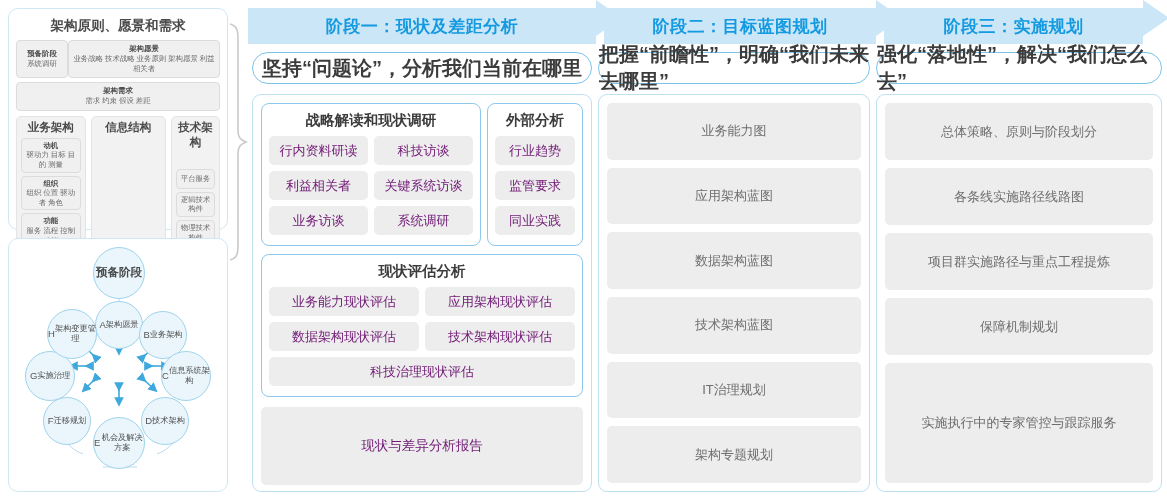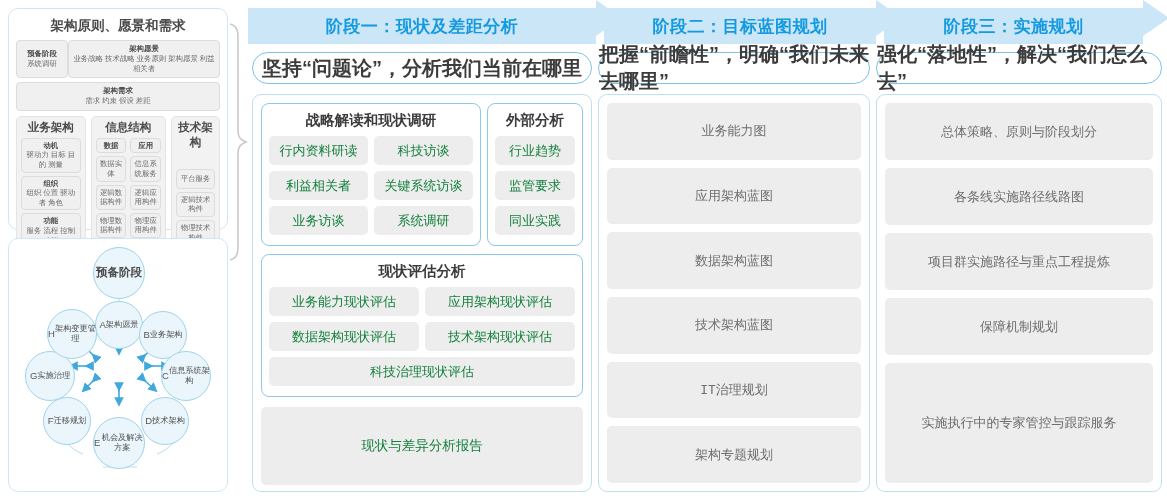--- a/index.html
+++ b/index.html
@@ -101,29 +101,29 @@
     box-sizing:border-box;
   }
   .sub{
     border:1px solid #8cc9ea;border-radius:8px;background:#fff;box-sizing:border-box;
     padding:7px 7px 4px;
   }
   .sub-hd{
     text-align:center;font-size:14.5px;font-weight:bold;color:#3c3c3c;margin-bottom:6px;
   }
   .chip{
-    background:#ededed;border-radius:5px;color:#15803d;
+    background:#ededed;border-radius:5px;color:#701a75;
     display:flex;align-items:center;justify-content:center;text-align:center;
     box-sizing:border-box;
   }
   .chip.m{height:29px;font-size:13px;}
   .grid2{display:flex;gap:6px;margin-bottom:6px;}
   .grid2 > *{flex:1;}
 
-  .stacklist{display:flex;flex-direction:column;gap:8px;padding:8px;box-sizing:border-box;height:100%;font-family:Liberation Mono, monospace;}
+  .stacklist{display:flex;flex-direction:column;gap:8px;padding:8px;box-sizing:border-box;height:100%;}
   .stacklist .chip{font-size:13px;color:#6e6e6e;}
 </style>
 </head>
 <body>
 
 <div class="stage">
 
   <div class="left-col">
 
     <div class="lp-card lp-top">
@@ -161,38 +161,20 @@
             <div class="box mini t8">
               <b>功能</b>
               <span>服务 流程 控制 功能</span>
             </div>
           </div>
         </div>
 
         <div class="col-b">
           <div class="sect">
             <div class="hd">信息结构</div>
-            <div class="row">
-              <div style="flex:1">
-                <div class="box mini t8" style="min-height:14px">
-                  <b>数据</b>
-                </div>
-                <div class="box mini t8">数据实体</div>
-                <div class="box mini t8">逻辑数据构件</div>
-                <div class="box mini t8">物理数据构件</div>
-              </div>
-              <div style="flex:1">
-                <div class="box mini t8" style="min-height:14px">
-                  <b>应用</b>
-                </div>
-                <div class="box mini t8">信息系统服务</div>
-                <div class="box mini t8">逻辑应用构件</div>
-                <div class="box mini t8">物理应用构件</div>
-              </div>
-            </div>
           </div>
         </div>
 
         <div class="col-c">
           <div class="sect">
             <div class="hd">技术架构</div>
             <div style="height:16px"></div>
             <div class="box mini t8">平台服务</div>
             <div class="box mini t8">逻辑技术构件</div>
             <div class="box mini t8">物理技术构件</div>

